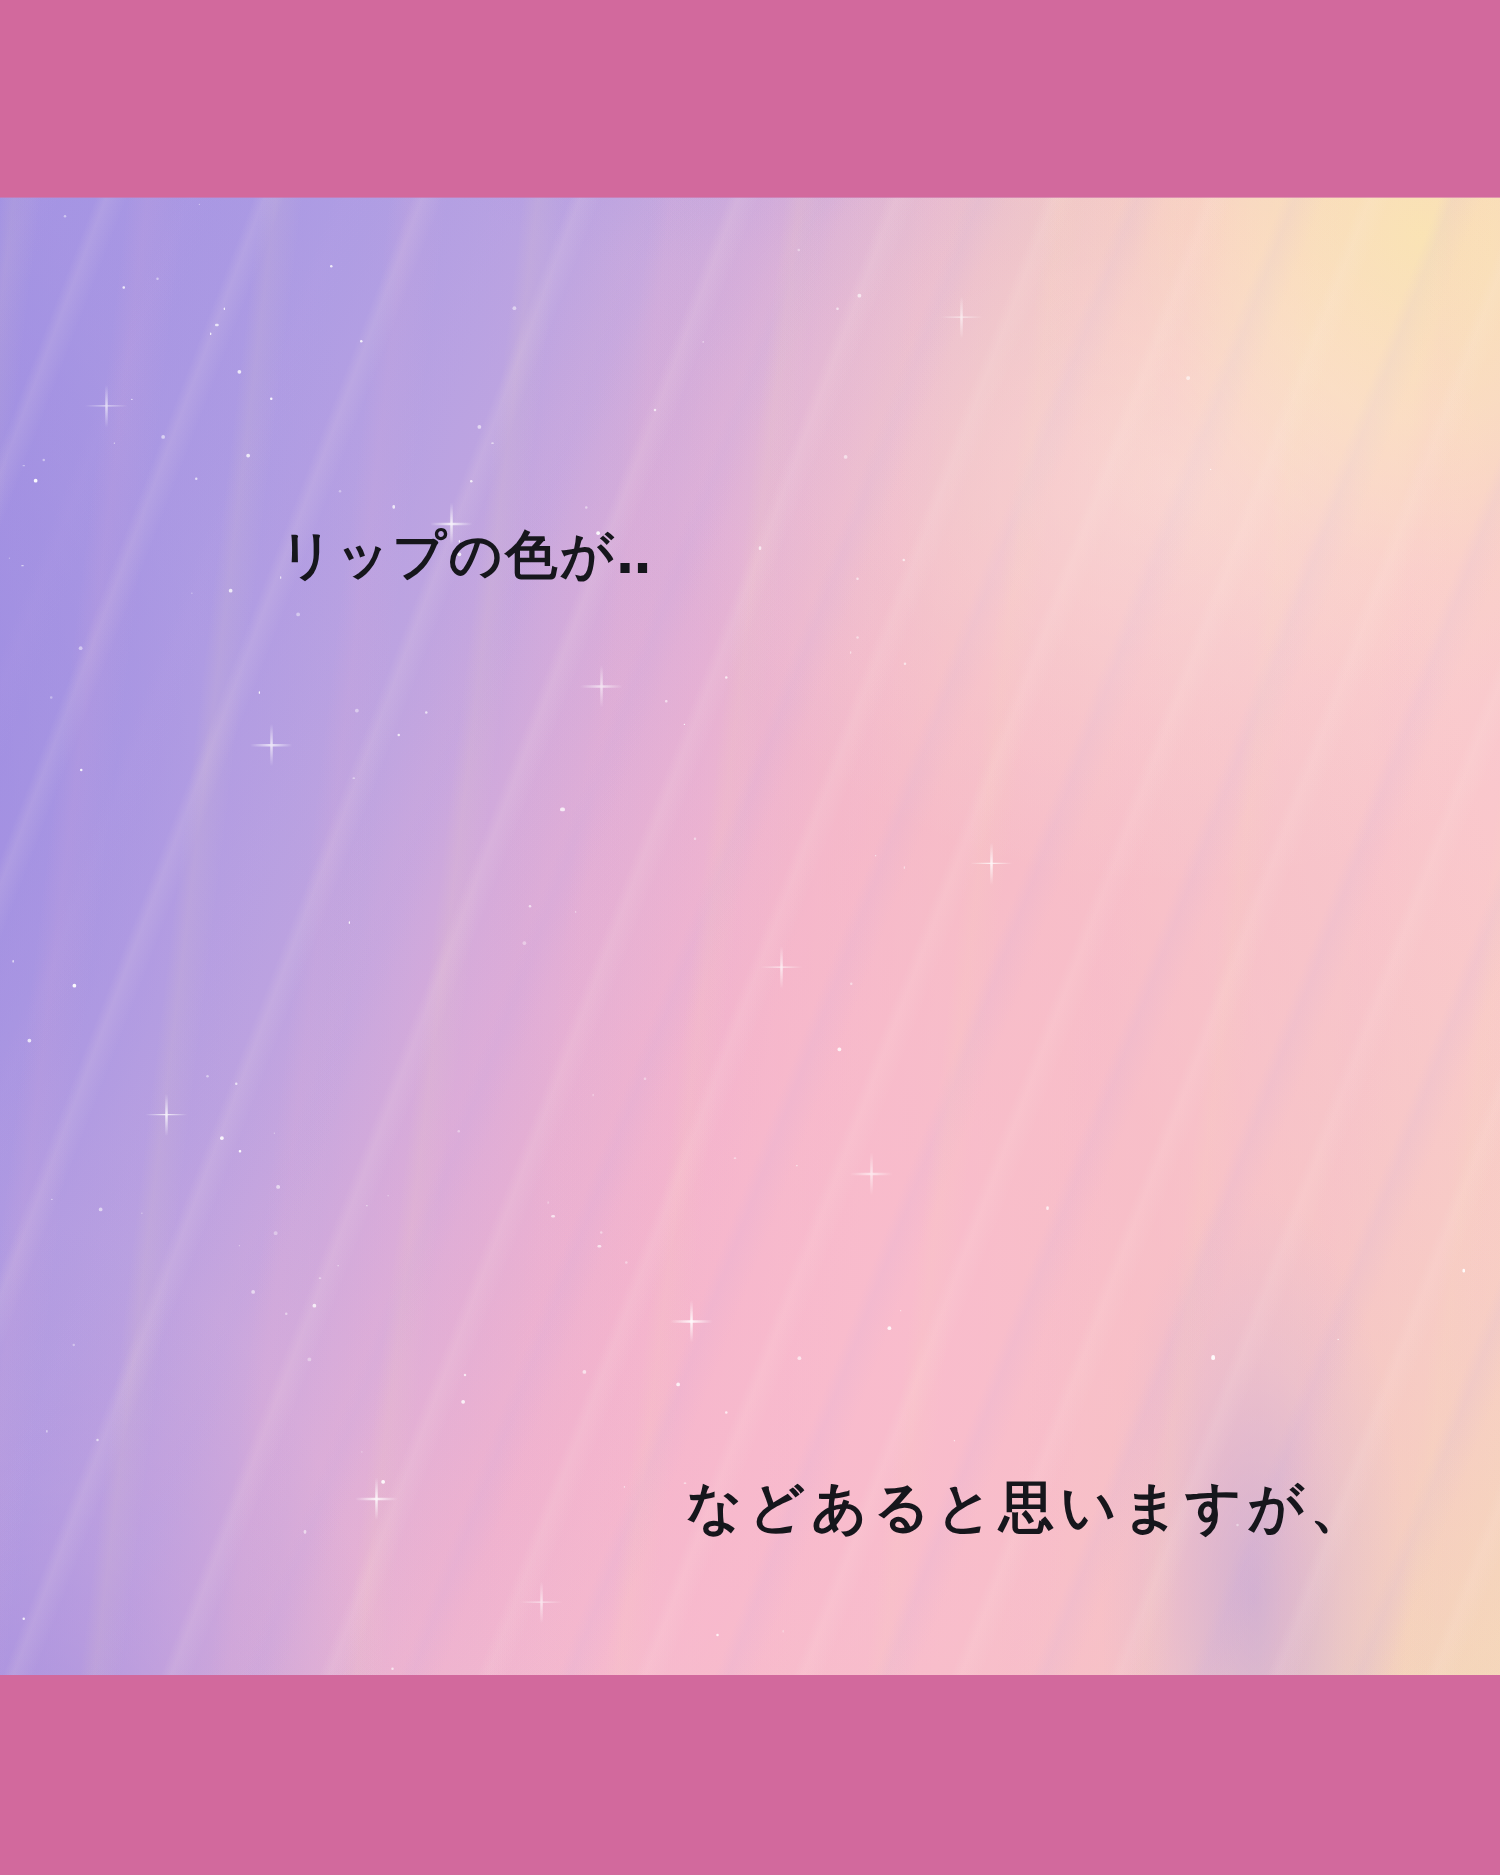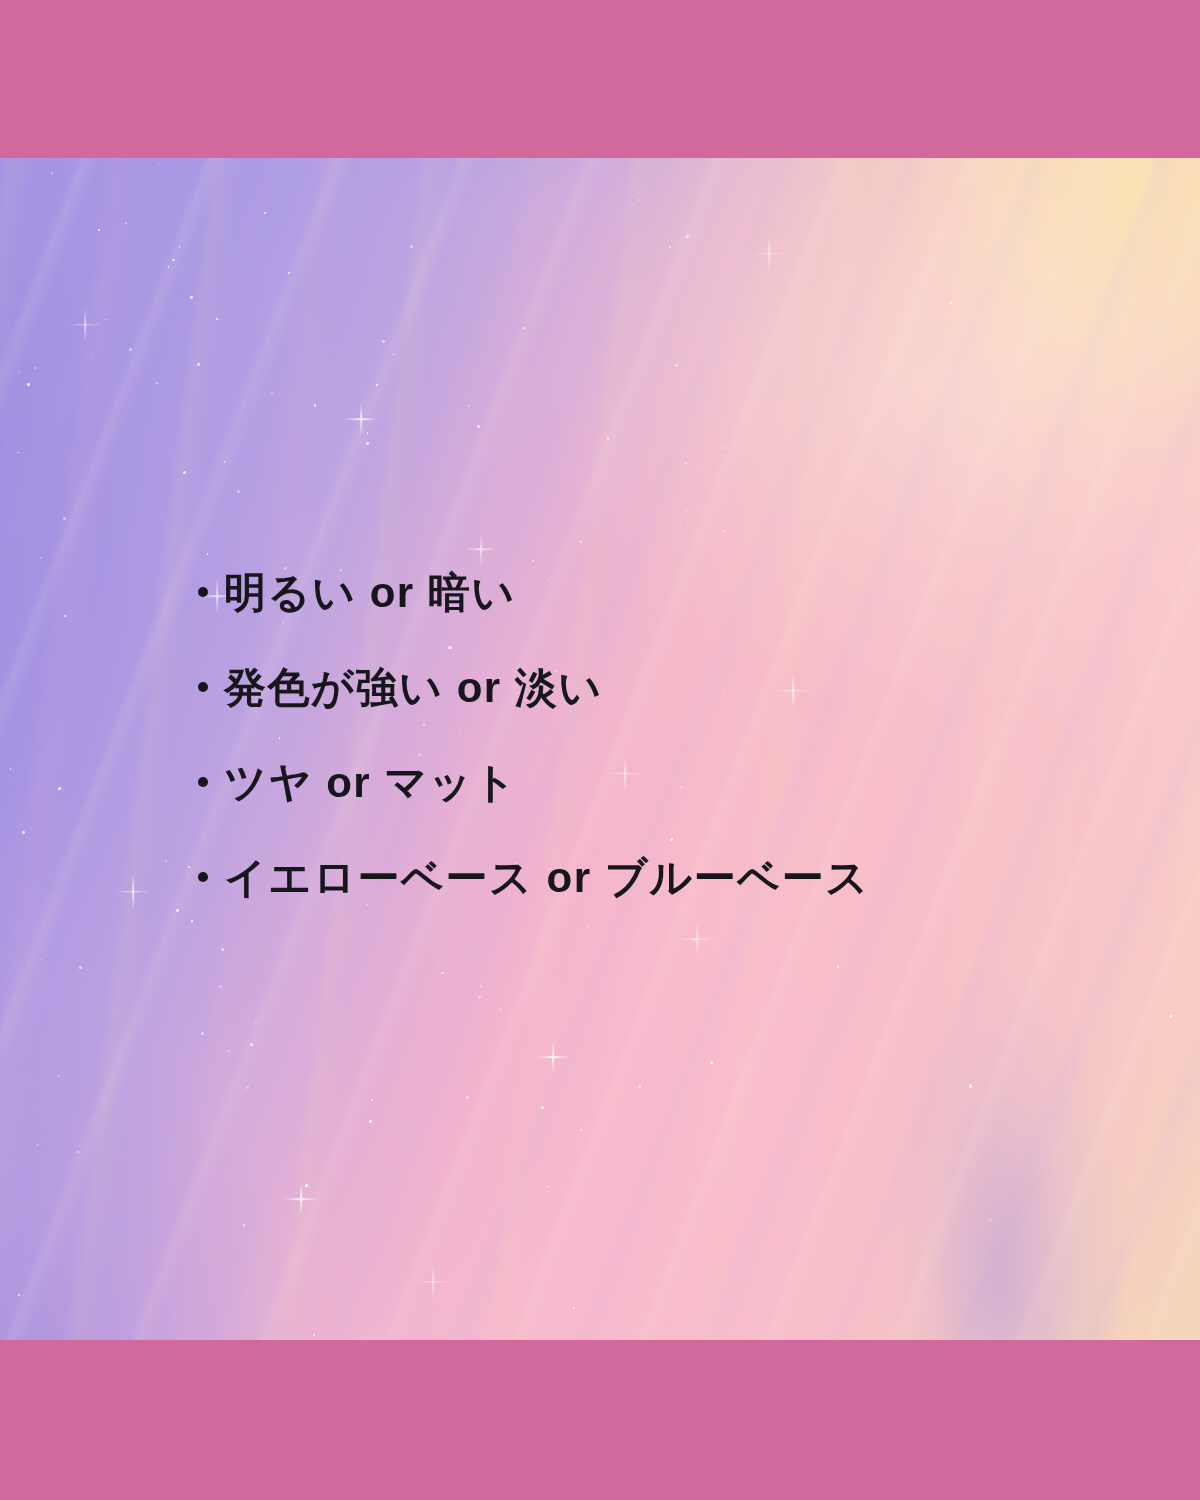--- a/index.html
+++ b/index.html
@@ -493,23 +493,19 @@
         <div class="sp-big" style="left: 480px; top: 390.1px; opacity: 0.64;"></div>
       </div>
   </div>
 
   <div class="band band-top"></div>
   <div class="band band-bottom"></div>
 
 
   <div class="content">
 
-
-    <div class="bullets" id="bullet-list">
-        <div class="bullet"><span class="bullet-dot"></span><span>明るい or 暗い</span></div>
-        <div class="bullet"><span class="bullet-dot"></span><span>発色が強い or 淡い</span></div>
-        <div class="bullet"><span class="bullet-dot"></span><span>ツヤ or マット</span></div>
-        <div class="bullet"><span class="bullet-dot"></span><span>イエローベース or ブルーベース</span></div>
-      </div>
-
+    <div class="lead">リップの色が‥</div>
+
+
+    <div class="outro">などあると思いますが、</div>
   </div>
 
 </div>
 
 </body></html>

